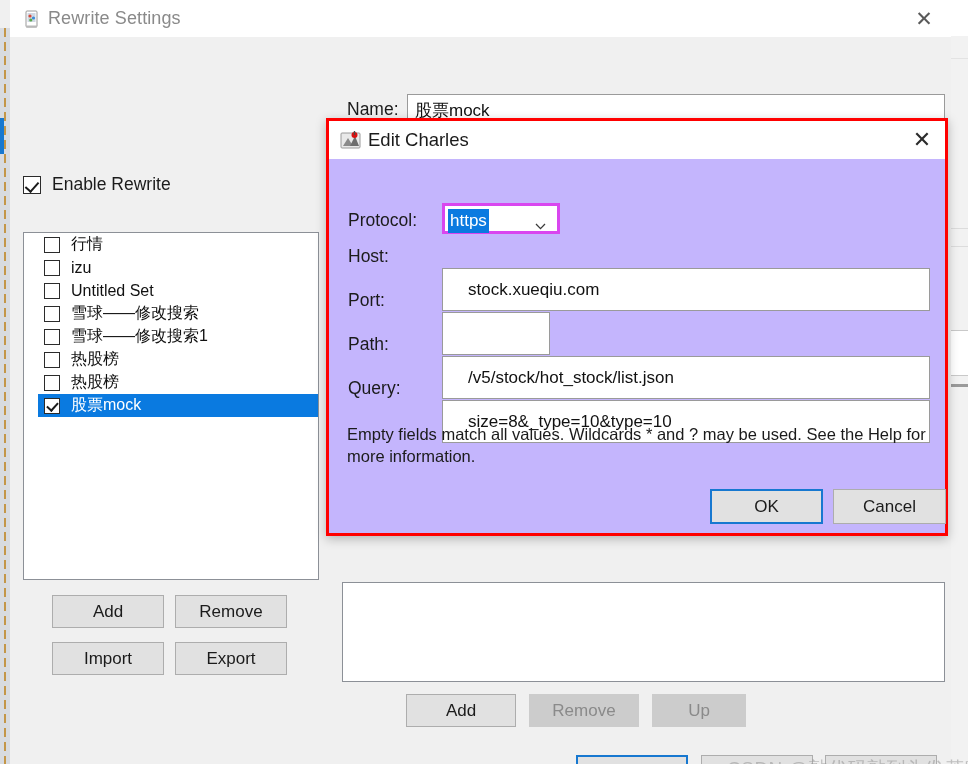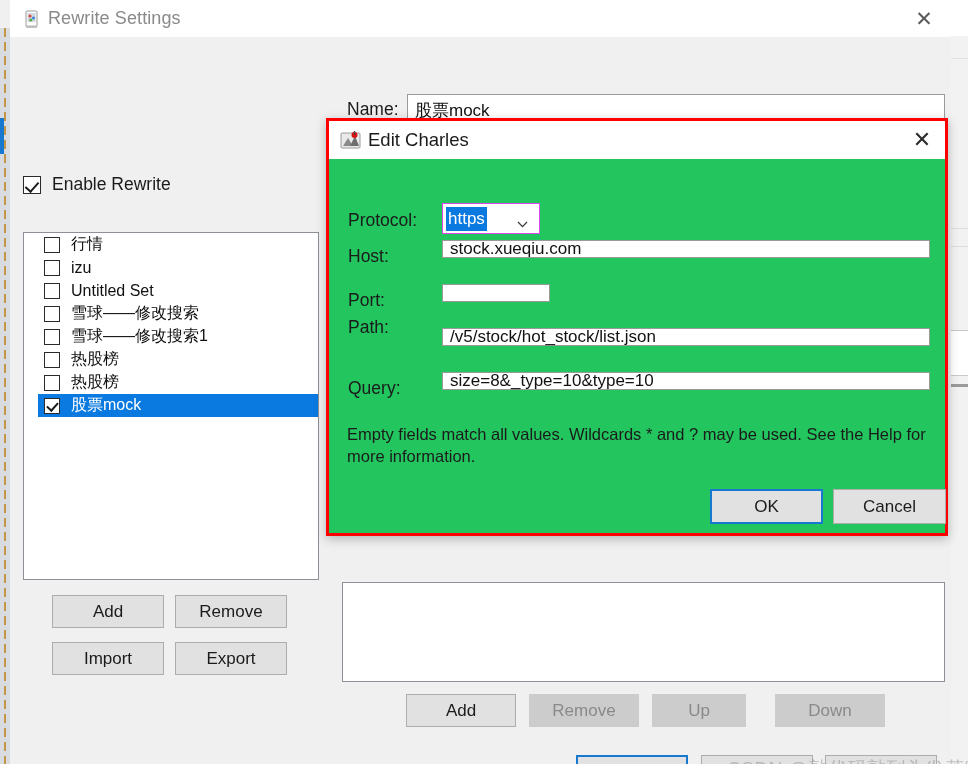--- a/index.html
+++ b/index.html
@@ -145,30 +145,30 @@
   #dlg-title{
     position:absolute;left:0;top:0;width:616px;height:38px;background:#ffffff;
   }
   #dlg-icon{position:absolute;left:11px;top:9px;width:21px;height:20px;}
   #dlg-title-text{position:absolute;left:39px;top:8px;font-size:18.5px;color:#1b1b1b;white-space:nowrap;}
   #dlg-close{
     position:absolute;left:580px;top:6px;width:26px;height:26px;
     color:#2b2b2b;font-size:22px;line-height:26px;text-align:center;
     font-family:"DejaVu Sans",sans-serif;cursor:default;
   }
-  #dlg-body{position:absolute;left:0;top:38px;width:616px;height:374px;background:#22c55e;}
+  #dlg-body{position:absolute;left:0;top:38px;width:616px;height:374px;background:#c4b5fd;}
   .flabel{position:absolute;font-size:17.5px;color:#1b1b1b;}
   .finput{
-    position:absolute;height:18px;background:#ffffff;border:1px solid #9a9a9a;
-    box-sizing:border-box;font-size:17px;color:#111;padding-left:7px;
-    display:flex;align-items:center;
+    position:absolute;height:43px;background:#ffffff;border:1px solid #9a9a9a;
+    box-sizing:border-box;font-size:17px;color:#111;padding-left:25px;
+    display:flex;align-items:center;margin-top:28px;
   }
   #protocol-select{
-    position:absolute;left:113px;top:44px;width:98px;height:31px;
-    background:#ffffff;border:1px solid #d946ef;box-sizing:border-box;
+    position:absolute;left:113px;top:44px;width:118px;height:31px;
+    background:#ffffff;border:3px solid #d946ef;box-sizing:border-box;
   }
   #protocol-value{
     position:absolute;left:3px;top:3px;height:24px;background:#0a7ae0;color:#ffffff;
     font-size:17px;padding:0 2px;display:flex;align-items:center;
   }
   #protocol-arrow{
     position:absolute;right:11px;top:10px;width:11px;height:7px;
   }
   #hint-text{
     position:absolute;left:18px;top:264px;width:582px;
@@ -277,21 +277,20 @@
       <div id="table-head">
         <div id="table-head-div"></div>
       </div>
     </div>
 
     <div id="lower-panel"></div>
 
     <div class="rbtn enabled" style="left:396px;top:657px;width:110px;">Add</div>
     <div class="rbtn disabled" style="left:519px;top:657px;width:110px;">Remove</div>
     <div class="rbtn disabled" style="left:642px;top:657px;width:94px;">Up</div>
-    <div class="rbtn disabled" style="left:765px;top:657px;width:110px;">Down</div>
 
     <div class="rbtn primary" style="left:566px;top:718px;width:112px;height:37px;">OK</div>
     <div class="rbtn enabled" style="left:691px;top:718px;width:112px;height:37px;">Cancel</div>
     <div class="rbtn enabled" style="left:815px;top:718px;width:112px;height:37px;">Help</div>
 
   </div>
 </div>
 
 <div id="dialog">
 
@@ -320,21 +319,21 @@
         </svg>
       </span>
     </div>
 
     <div class="flabel" style="left:19px;top:87px;">Host:</div>
     <div class="finput" style="left:113px;top:81px;width:488px;">stock.xueqiu.com</div>
 
     <div class="flabel" style="left:19px;top:131px;">Port:</div>
     <div class="finput" style="left:113px;top:125px;width:108px;"></div>
 
-    <div class="flabel" style="left:19px;top:158px;">Path:</div>
+    <div class="flabel" style="left:19px;top:175px;">Path:</div>
     <div class="finput" style="left:113px;top:169px;width:488px;">/v5/stock/hot_stock/list.json</div>
 
     <div class="flabel" style="left:19px;top:219px;">Query:</div>
     <div class="finput" style="left:113px;top:213px;width:488px;">size=8&amp;_type=10&amp;type=10</div>
 
     <div id="hint-text">Empty fields match all values. Wildcards * and ? may be used. See the Help for more information.</div>
 
     <div class="dbtn" id="dlg-ok">OK</div>
     <div class="dbtn" id="dlg-cancel">Cancel</div>
   </div>

